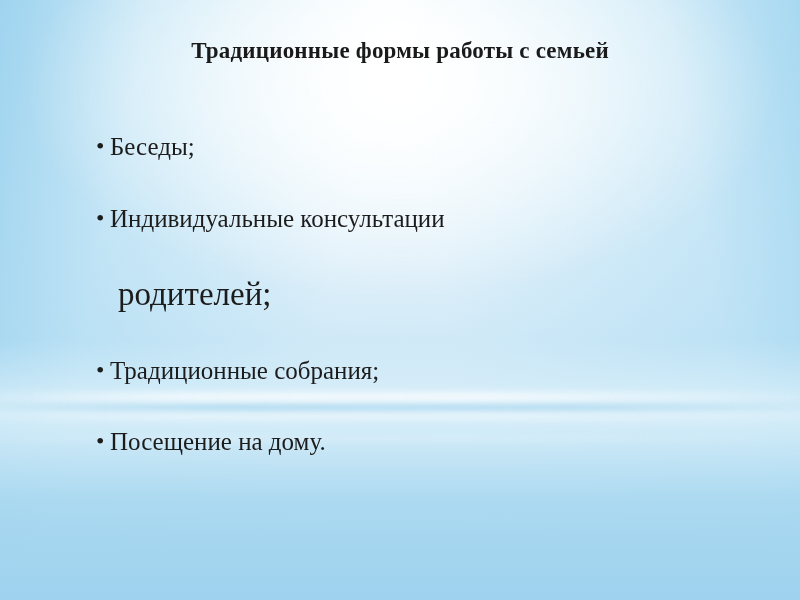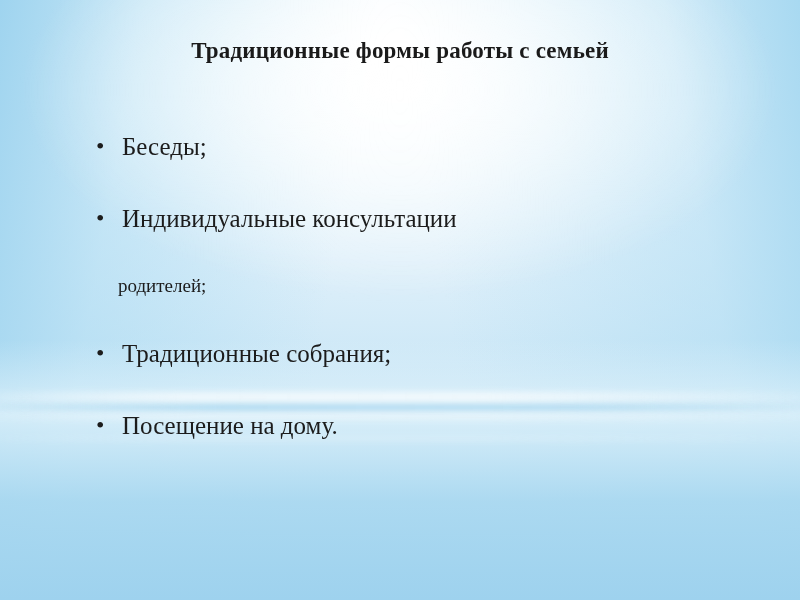--- a/index.html
+++ b/index.html
@@ -119,27 +119,26 @@
 
   .bullet-mark {
     flex: 0 0 auto;
     width: 14px;
     font-size: 24px;
     line-height: 1.18;
     color: #1c1c1c;
   }
   .bullet-text {
     flex: 1 1 auto;
-    margin-left: 12px;
   }
 
   
   .cont-line {
     font-family: "Liberation Serif", serif;
-    font-size: 19px;
+    font-size: 33px;
     color: #1c1c1c;
     line-height: 1.18;
     margin: 10px 0 42px 22px;
   }
 </style>
 </head>
 <body>
 
 <div class="slide">
   <div class="bg-base"></div>

